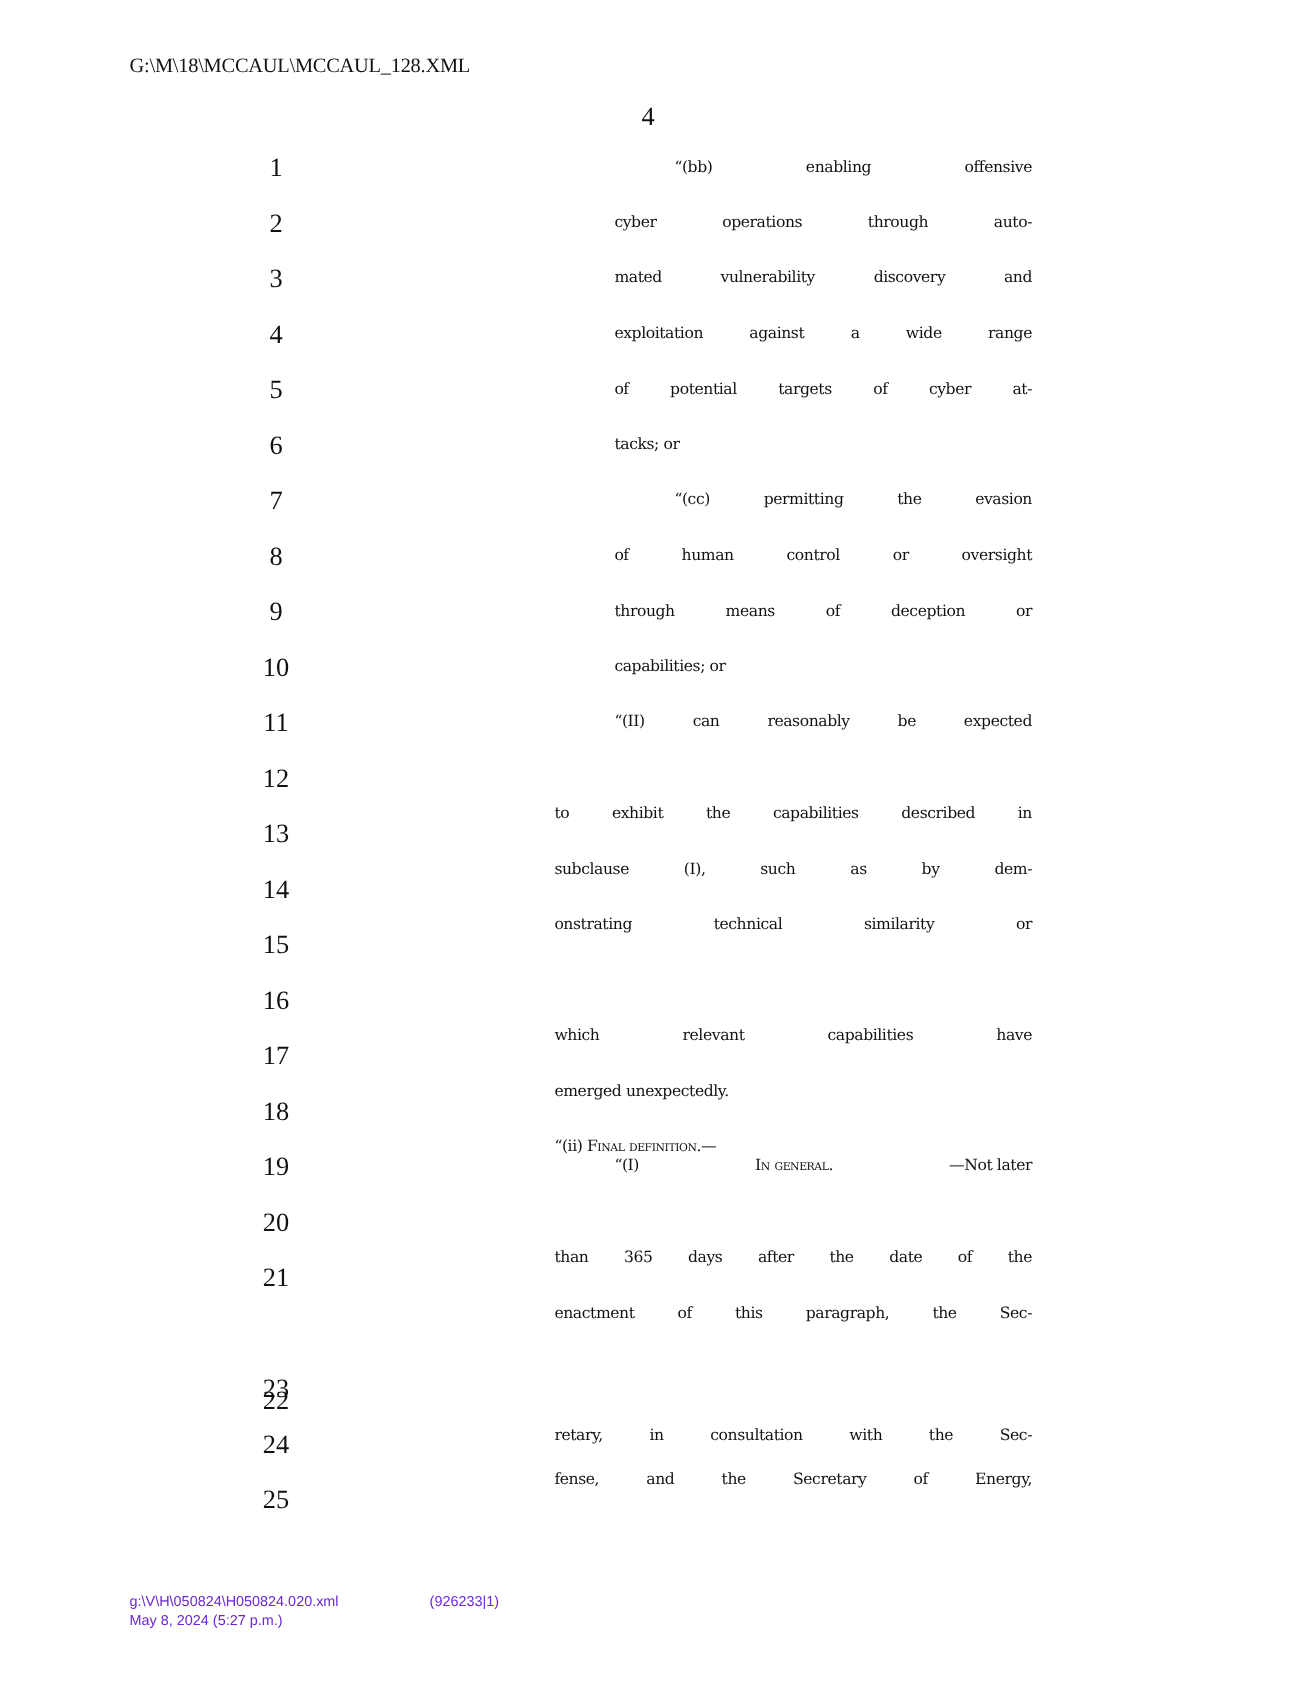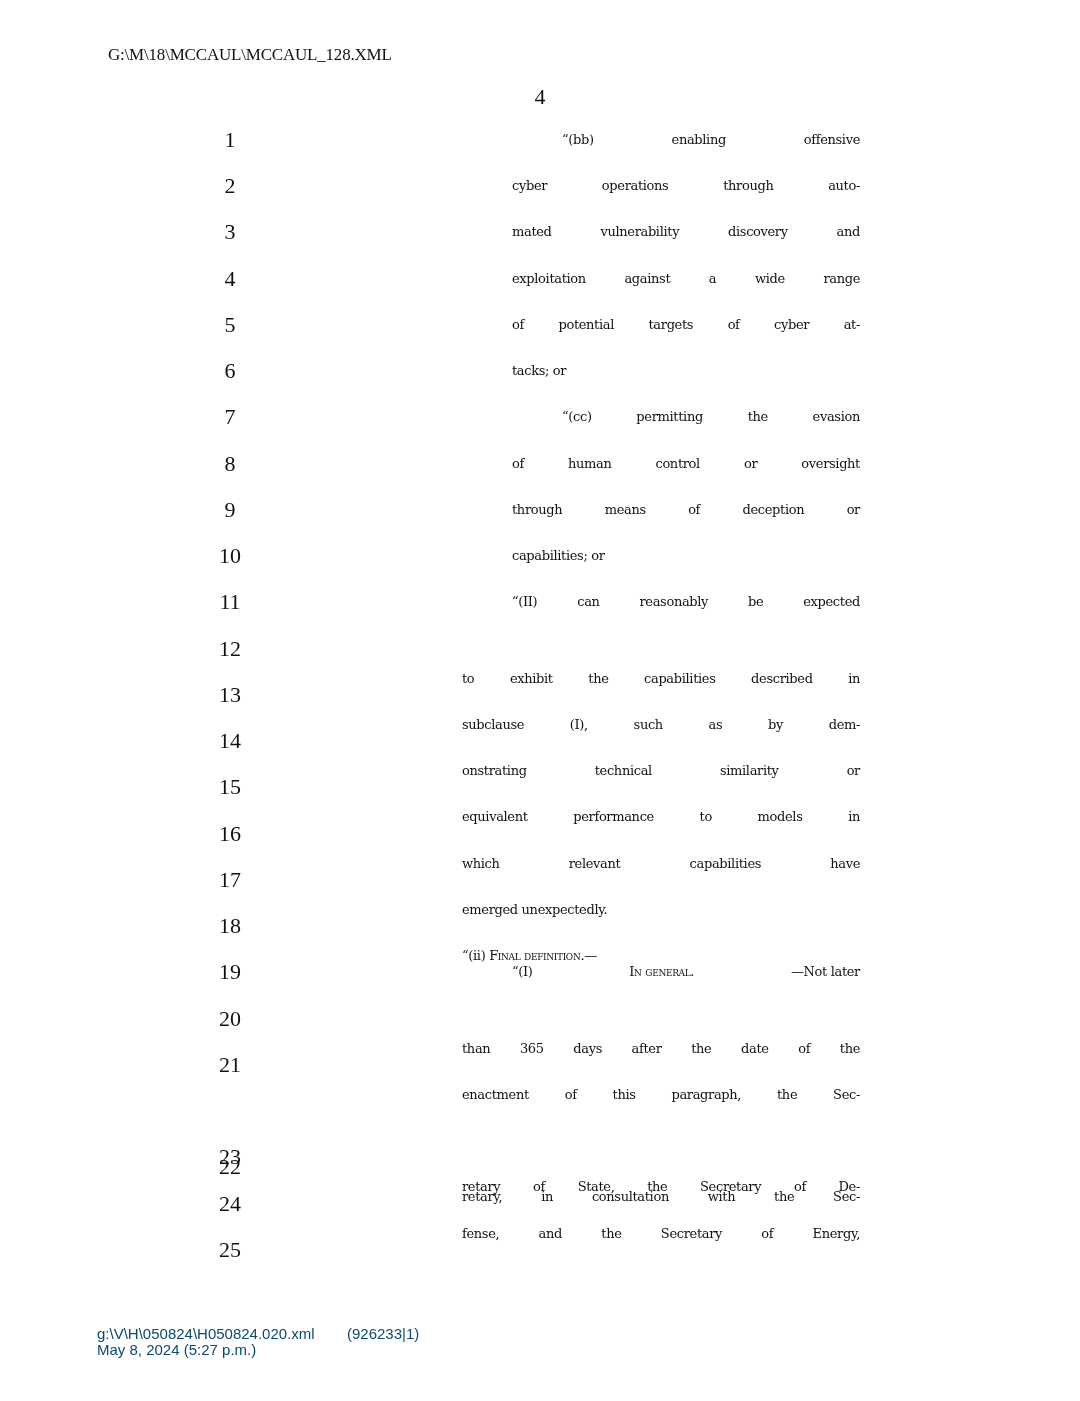--- a/index.html
+++ b/index.html
@@ -25,22 +25,22 @@
       text-align: justify; text-align-last: justify; white-space: nowrap;
       letter-spacing: -0.35px;
     }
     .txt.last { text-align-last: left; }
     .l1 { left: 512px; }
     .l1i { left: 562px; }
     .l2 { left: 462px; margin-top: 30px; }
     .l2i { left: 512px; }
     .sc { font-variant: small-caps; }
     .footer {
-      position: absolute; left: 97px; top: 1326px;
-      font-family: "Liberation Sans", sans-serif; font-size: 15px; line-height: 16px; color: #0c4a6e;
+      position: absolute; left: 108px; top: 1326px;
+      font-family: "Liberation Sans", sans-serif; font-size: 12px; line-height: 16px; color: #6d28d9;
     }
     .footer .row { display: flex; }
     .footer .file { width: 250px; }
   </style>
 </head>
 <body>
 
 <div class="hdr-path">G:\M\18\MCCAUL\MCCAUL_128.XML</div>
 <div class="page-num">4</div>
 
@@ -96,21 +96,20 @@
   <div class="line" style="top:680px">
     <span class="ln">13</span>
     <span class="txt l2">subclause (I), such as by dem-</span>
   </div>
   <div class="line" style="top:726px">
     <span class="ln">14</span>
     <span class="txt l2">onstrating technical similarity or</span>
   </div>
   <div class="line" style="top:772px">
     <span class="ln">15</span>
-    <span class="txt l2">equivalent performance to models in</span>
   </div>
   <div class="line" style="top:819px">
     <span class="ln">16</span>
     <span class="txt l2">which relevant capabilities have</span>
   </div>
   <div class="line" style="top:865px">
     <span class="ln">17</span>
     <span class="txt l2 last" style="right:auto">emerged unexpectedly.</span>
   </div>
   <div class="line" style="top:911px">
@@ -132,21 +131,20 @@
   <div class="line" style="top:1050px">
     <span class="ln">21</span>
     <span class="txt l2">enactment of this paragraph, the Sec-</span>
   </div>
   <div class="line" style="top:1152px">
     <span class="ln">22</span>
     <span class="txt l2">retary, in consultation with the Sec-</span>
   </div>
   <div class="line" style="top:1142px">
     <span class="ln">23</span>
-    <span class="txt l2">retary of State, the Secretary of De-</span>
   </div>
   <div class="line" style="top:1189px">
     <span class="ln">24</span>
     <span class="txt l2">fense, and the Secretary of Energy,</span>
   </div>
   <div class="line" style="top:1235px">
     <span class="ln">25</span>
   </div>
 </div>
 

